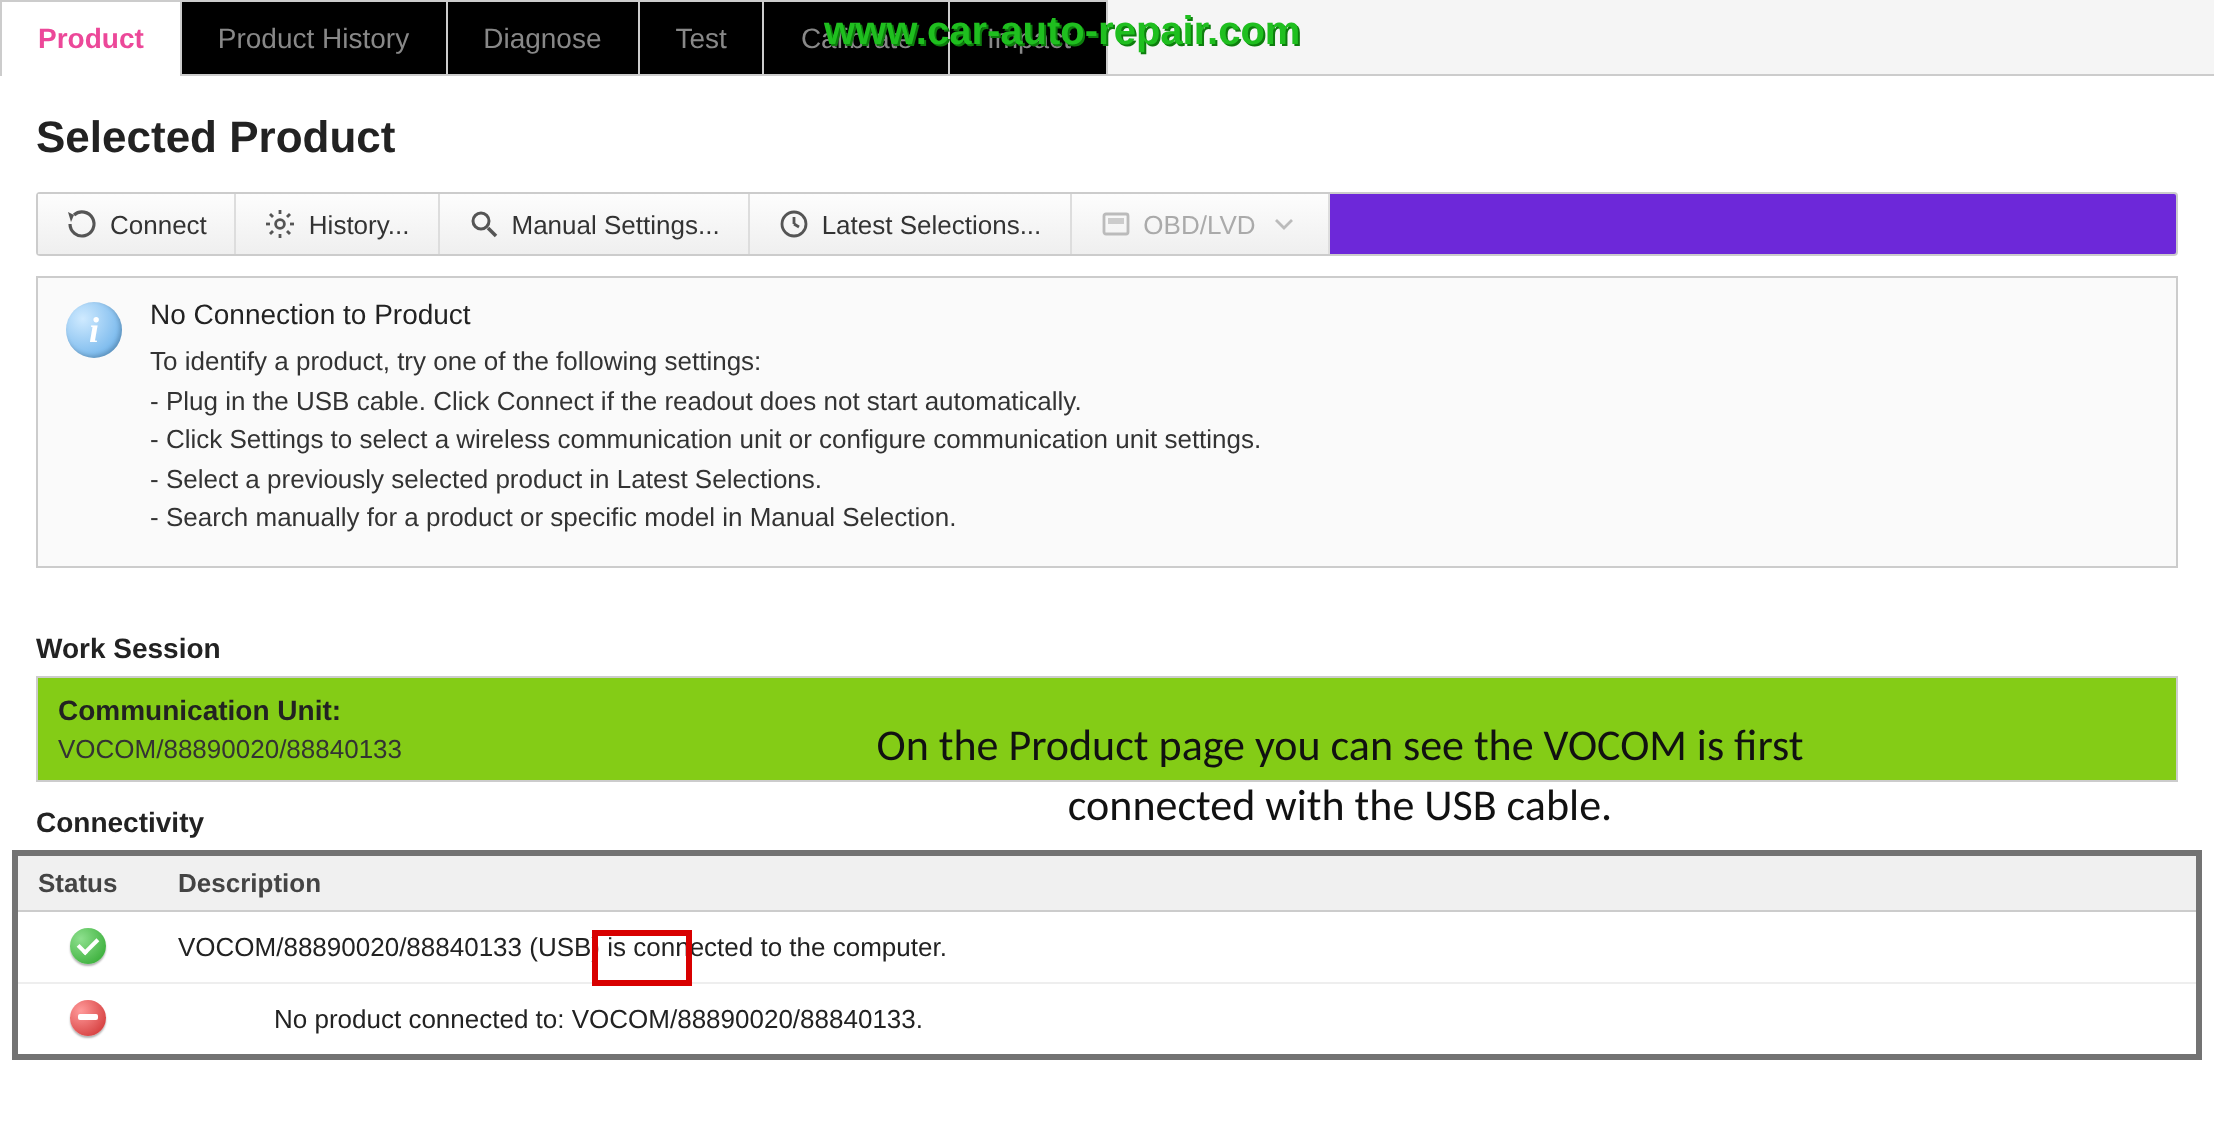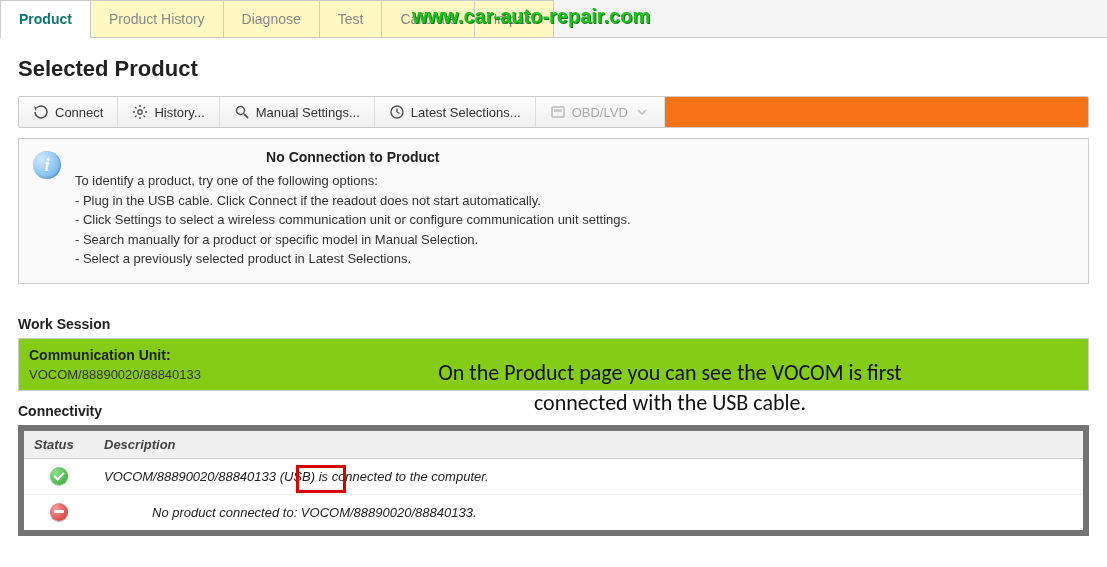--- a/index.html
+++ b/index.html
@@ -13,29 +13,29 @@
   }
   .tabs {
     display: flex;
     border-bottom: 1px solid #ccc;
     background: #f5f5f5;
   }
   .tab {
     padding: 10px 18px;
     border: 1px solid #ccc;
     border-bottom: none;
-    background: #fef9c3;
+    background: #000000;
     color: #888;
     font-size: 14px;
     cursor: pointer;
   }
   .tab + .tab { border-left: none; }
   .tab.active {
     background: #fff;
-    color: #0f766e;
+    color: #ec4899;
     font-weight: bold;
     position: relative;
   }
   .tab.active::after {
     content: "";
     position: absolute;
     left: 0; right: 0; bottom: -1px; height: 2px; background: #fff;
   }
   .watermark {
     position: absolute;
@@ -46,21 +46,21 @@
     color: #1fbf1f;
     letter-spacing: 0px;
     text-shadow: 1px 1px 0 #0d7d0d;
     z-index: 10;
   }
   .content { padding: 18px 18px 8px 18px; }
   h1.page-title { font-size: 22px; font-weight: bold; margin-bottom: 14px; }
   .toolbar {
     display: flex;
     border: 1px solid #ccc;
-    background: #f97316;
+    background: #6d28d9;
     border-radius: 2px;
     margin-bottom: 10px;
   }
   .toolbar-btn {
     display: flex;
     align-items: center;
     gap: 6px;
     padding: 7px 14px;
     border-right: 1px solid #ddd;
     cursor: pointer;
@@ -81,36 +81,35 @@
   .info-icon-wrap {
     width: 28px; height: 28px; border-radius: 50%;
     background: radial-gradient(circle at 30% 30%, #cfeaff, #5aa7e6);
     color: #fff; font-family: Georgia, serif; font-style: italic; font-weight: bold;
     display: flex; align-items: center; justify-content: center;
     font-size: 18px;
     box-shadow: inset -1px -1px 2px rgba(0,0,0,0.2);
     flex-shrink: 0;
     margin-top: 2px;
   }
-  .info-title { font-weight: bold; font-size: 14px; margin-bottom: 6px; text-align: center; }
+  .info-title { font-weight: normal; font-size: 14px; margin-bottom: 6px; }
   .info-body { line-height: 1.5; color: #333; }
   .section-header { font-weight: bold; font-size: 14px; margin: 4px 0 6px 18px; }
   .cu-block {
     border: 1px solid #ccc;
     background: #84cc16;
     margin: 0 18px 12px 18px;
     padding: 8px 10px;
   }
   .cu-label { font-weight: bold; font-size: 14px; margin-bottom: 4px; }
   .cu-value { color: #333; }
   .conn-header { font-weight: bold; font-size: 14px; margin: 4px 0 6px 18px; }
   .conn-table {
-    margin: 0 18px;
-    border: 6px solid #737373;
-    font-style: italic;
+    margin: 0 6px;
+    border: 3px solid #737373;
   }
   .conn-th {
     display: flex;
     background: #f0f0f0;
     border-bottom: 1px solid #ccc;
   }
   .conn-th > div { padding: 6px 10px; font-weight: bold; color: #444; }
   .col-status { width: 70px; text-align: left; }
   .col-desc { flex: 1; }
   .conn-row {
@@ -242,25 +241,25 @@
           </svg>
       </span>
     </div>
   </div>
 
   <div class="info-panel">
     <div class="info-icon-wrap">i</div>
     <div>
       <div class="info-title">No Connection to Product</div>
       <div class="info-body">
-        <div>To identify a product, try one of the following options:</div>
+        <div>To identify a product, try one of the following settings:</div>
         <div>- Plug in the USB cable. Click Connect if the readout does not start automatically.</div>
         <div>- Click Settings to select a wireless communication unit or configure communication unit settings.</div>
+        <div>- Select a previously selected product in Latest Selections.</div>
         <div>- Search manually for a product or specific model in Manual Selection.</div>
-        <div>- Select a previously selected product in Latest Selections.</div>
       </div>
     </div>
   </div>
 </div>
 
 <div class="section-header">Work Session</div>
 <div class="cu-block">
   <div class="cu-label">Communication Unit:</div>
   <div class="cu-value">VOCOM/88890020/88840133</div>
 </div>

